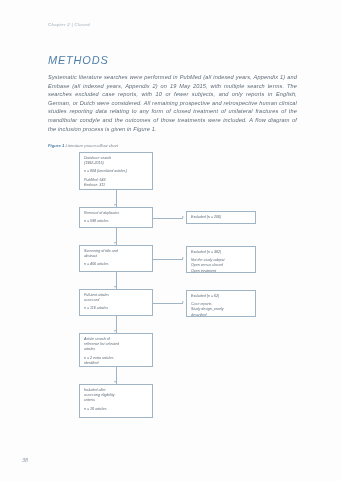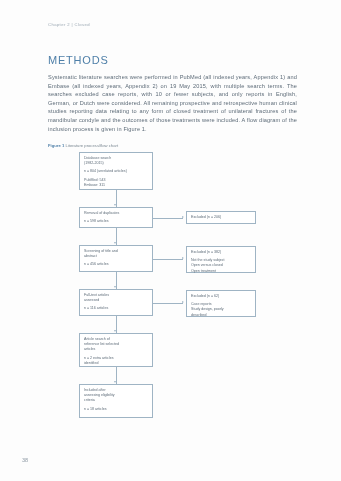--- a/index.html
+++ b/index.html
@@ -14,20 +14,21 @@
     color: #5a6a78;
     position: relative;
     overflow: hidden;
   }
   .page {
     position: absolute;
     left: 0; top: 0;
     width: 341px;
     height: 481px;
     background: #fdfdfd;
+    font-style: italic;
   }
   .running-head {
     position: absolute;
     left: 48px;
     top: 22px;
     font-size: 4.2px;
     letter-spacing: 0.4px;
     color: #9aa7b2;
   }
   .chapter-title {

